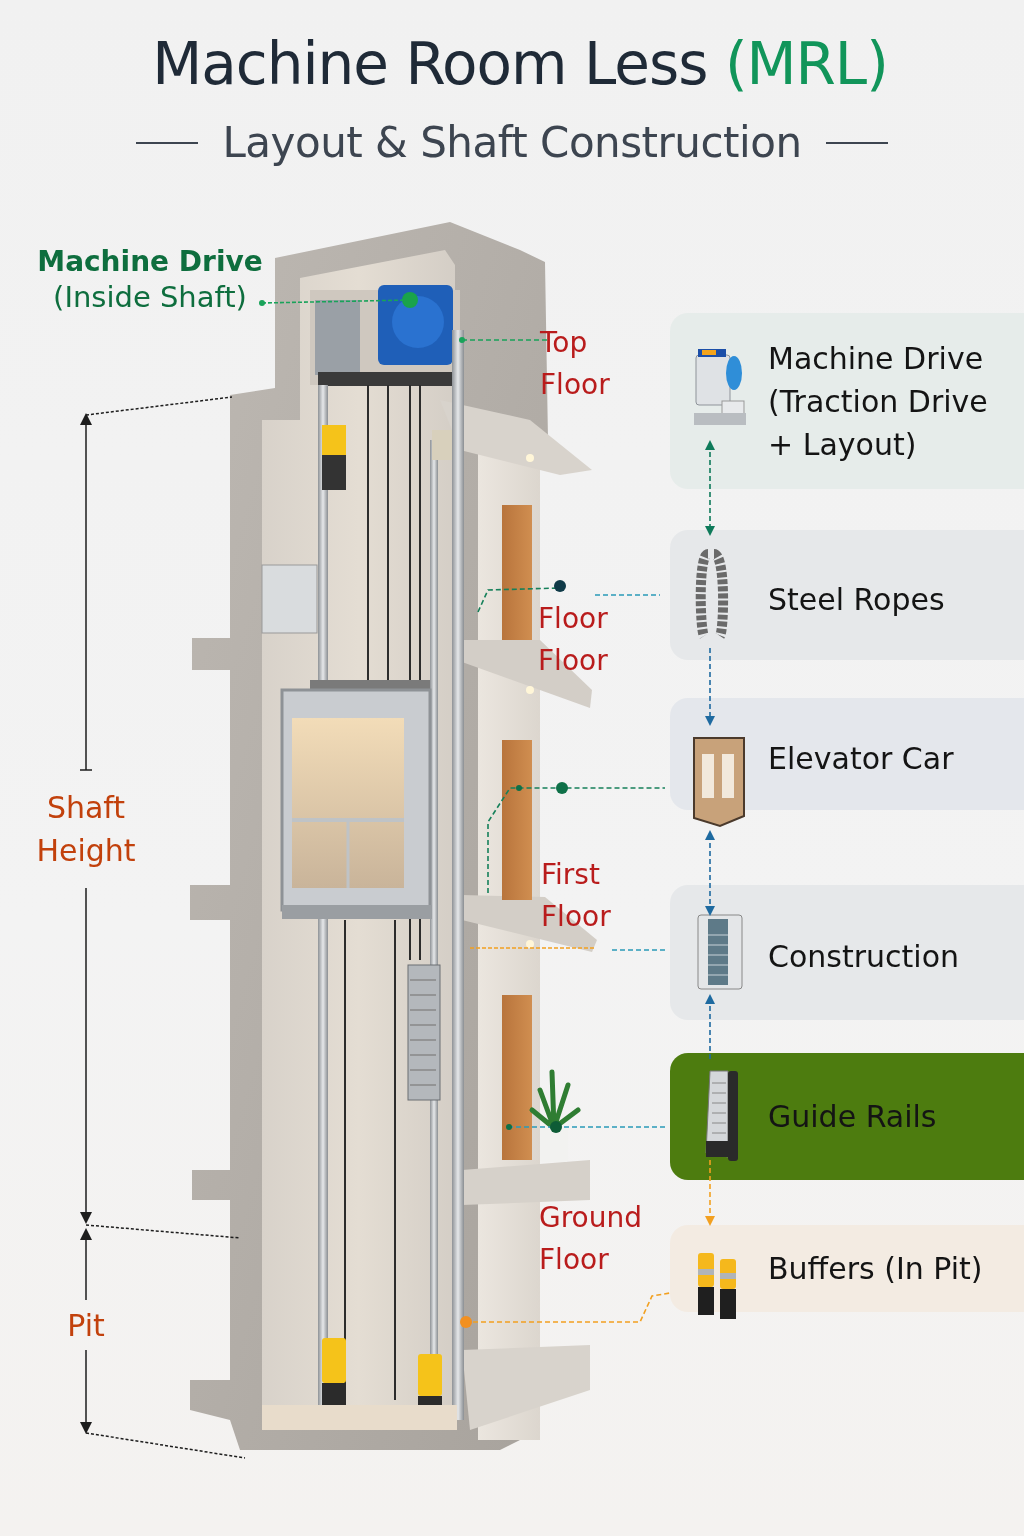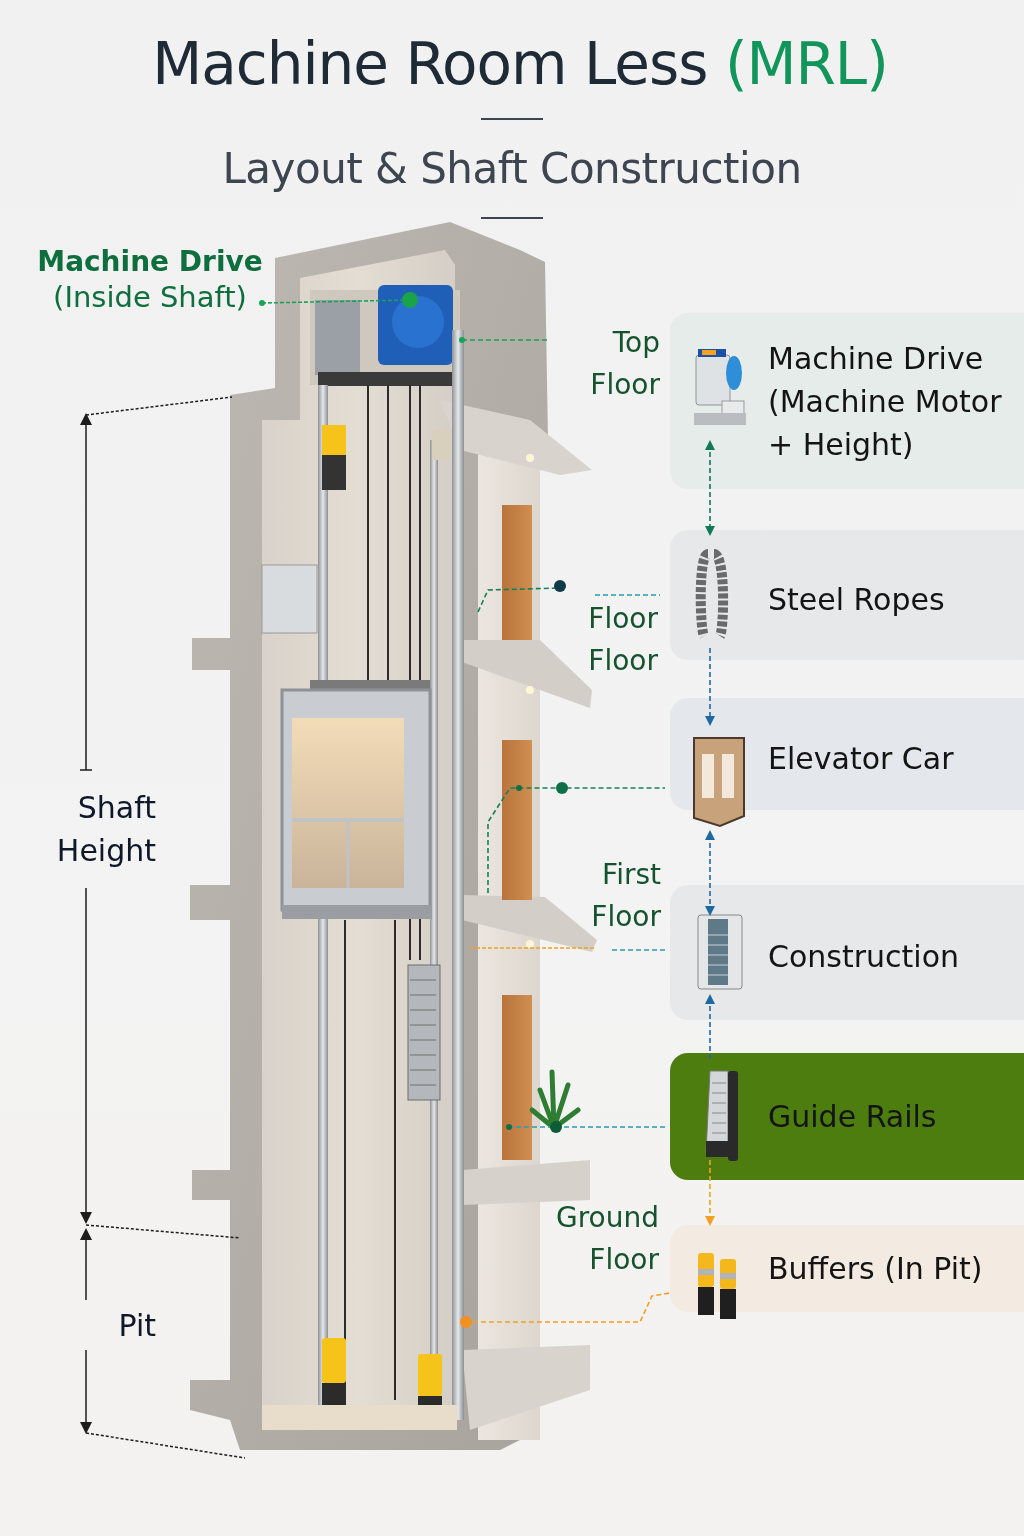--- a/index.html
+++ b/index.html
@@ -6,34 +6,34 @@
   body {
     width:1024px; height:1536px; position:relative; overflow:hidden;
     background: linear-gradient(180deg, #f1f1f1 0%, #f3f3f3 60%, #f4f2f0 100%);
     font-family: "DejaVu Sans", sans-serif;
   }
   .abs { position:absolute; }
 
   
   #title { left:8px; top:30px; width:1024px; text-align:center; font-size:58px; font-weight:normal; color:#1f2a37; letter-spacing:-1px; }
   #title .accent { color:#11955a; }
-  #subtitle-row { left:0; top:118px; width:1024px; display:flex; justify-content:center; align-items:center; gap:24px;flex-direction:column; }
+  #subtitle-row { left:0; top:118px; width:1024px; display:flex; justify-content:center; align-items:center; gap:24px; }
   #subtitle { font-size:42px; color:#3d4550; letter-spacing:-0.5px; }
   .sub-rule { width:62px; height:2px; background:#3d4550; }
 
   
   #drive-callout { left:30px; top:245px; width:240px; text-align:center; }
   #drive-callout .t1 { font-size:28px; font-weight:bold; color:#0e6e3e; }
   #drive-callout .t2 { font-size:29px; color:#0e6e3e; margin-top:2px; }
 
   
-  .floor-label { font-size:28px; color:#14532d; text-align:right; line-height:42px; width:120px; }
-
-  
-  .dim-label { font-size:30px; color:#0f172a; text-align:right; width:140px; line-height:43px; }
+  .floor-label { font-size:28px; color:#b91c1c; text-align:left; line-height:42px; width:120px; }
+
+  
+  .dim-label { font-size:30px; color:#c2410c; text-align:center; width:140px; line-height:43px; }
 
   
   .card { left:670px; width:354px; border-radius:18px 0 0 18px; display:flex; align-items:center; }
   .card .icon-box { width:80px; height:100%; position:relative; margin-left:8px; flex-shrink:0; }
   .card .label { font-size:30px; color:#141414; line-height:43px; margin-left:10px; }
   .card .label.bold { font-weight:500;margin-top:8px; }
 </style>
 </head>
 <body>
 
@@ -241,22 +241,22 @@
         <rect x="18" y="42" width="34" height="50" rx="3" fill="#dfe2e5" stroke="#8e9399"></rect>
         <rect x="20" y="36" width="28" height="8" fill="#1c4fa8"></rect>
         <rect x="24" y="37" width="14" height="5" fill="#f4a41c"></rect>
         <ellipse cx="56" cy="60" rx="8" ry="17" fill="#2f8ed8"></ellipse>
         <rect x="44" y="88" width="22" height="14" fill="#e8eaec" stroke="#999"></rect>
         <rect x="16" y="100" width="52" height="12" fill="#b9bdc1"></rect>
       </svg>
   </div>
   <div class="label">
     <div>Machine Drive</div>
-    <div>(Machine Motor</div>
-    <div> + Height)</div>
+    <div>(Traction Drive</div>
+    <div> + Layout)</div>
   </div>
 </div>
 
 <div class="abs card" style="top:530px;height:130px;background:#e6e8ea">
   <div class="icon-box">
     <svg width="80" height="130">
         <path d="M30 24 C20 24 22 100 26 106" stroke="#6a6a6a" stroke-width="10" fill="none" stroke-dasharray="5 2"></path>
         <path d="M36 24 C48 24 46 100 42 106" stroke="#6a6a6a" stroke-width="10" fill="none" stroke-dasharray="5 2"></path>
       </svg>
   </div>

